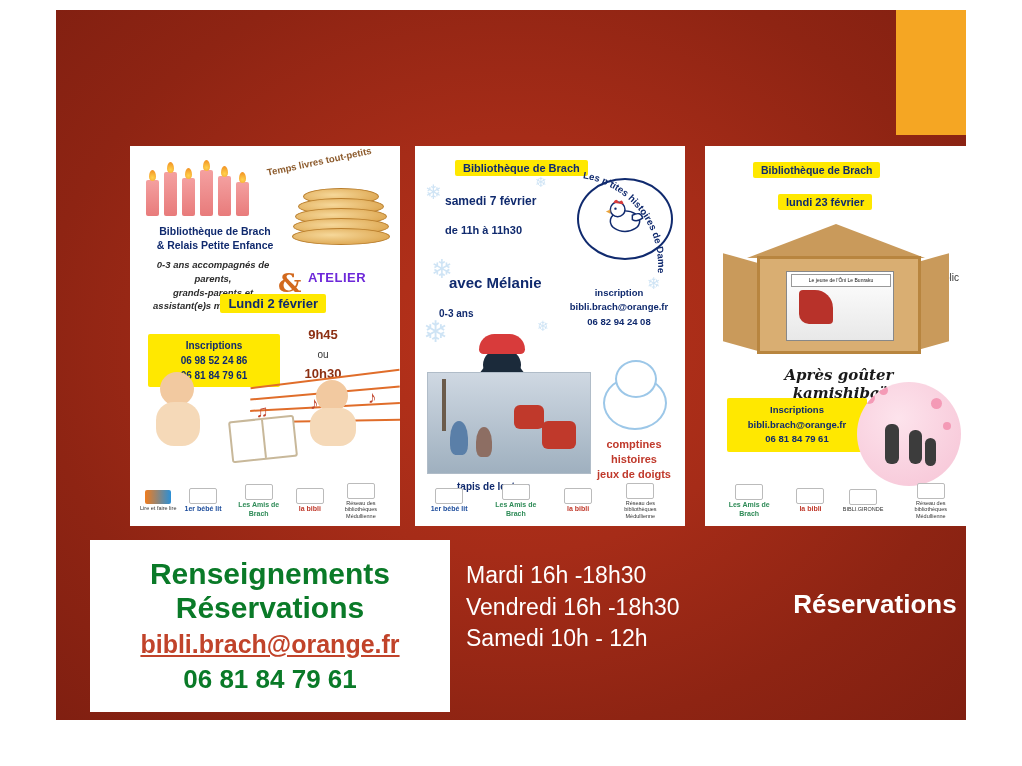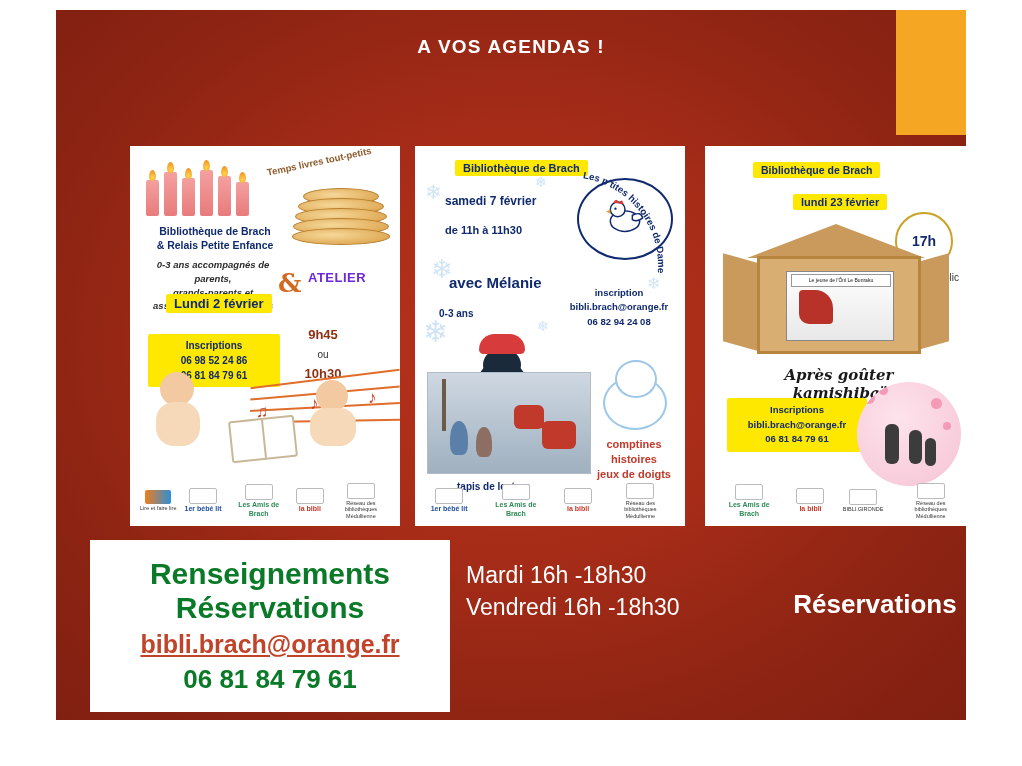--- a/index.html
+++ b/index.html
@@ -150,21 +150,21 @@
   .pancake {
     position: absolute; left: 0; width: 96px; height: 15px;
     background: radial-gradient(ellipse at 40% 40%, #f6d89a, #d79a3e);
     border: 1px solid #b97e2c; border-radius: 50%;
   }
   .f1-atelier {
     position: absolute; left: 178px; top: 124px; font-size: 13px;
     font-weight: bold; color: #6d28d9; letter-spacing: 0.5px;
   }
   .f1-date {
-    position: absolute; left: 36px; top: 148px; width: 160px; text-align: left;
+    position: absolute; left: 36px; top: 148px; width: 160px; text-align: right;
     font-size: 13px;
   }
   .f1-insc {
     position: absolute; left: 18px; top: 188px; width: 120px;
     background: #ffe800; padding: 4px 6px; font-weight: bold;
     color: #102a6e; font-size: 10px; line-height: 1.5; text-align: center;
     border-radius: 2px;
   }
   .f1-hours {
     position: absolute; left: 148px; top: 178px; width: 90px; text-align: center;
@@ -263,21 +263,21 @@
   }
   .bear-body { position: absolute; left: 8px; top: 16px; width: 60px; height: 50px; background: #fff; border: 2px solid #9cc7e8; border-radius: 50%; }
   .bear-head { position: absolute; left: 20px; top: 0; width: 38px; height: 34px; background: #fff; border: 2px solid #9cc7e8; border-radius: 50%; }
   .f2-words {
     position: absolute; right: 8px; bottom: 44px; width: 86px; text-align: center;
     color: #c0392b; font-weight: bold; font-size: 11px; line-height: 1.35;
   }
 
   
   .f3-title { position: absolute; left: 48px; top: 16px; }
-  .f3-date  { position: absolute; left: 88px; top: 48px; border-radius: 8px; }
+  .f3-date  { position: absolute; left: 73px; top: 48px; border-radius: 8px; }
   .f3-clock {
     position: absolute; right: 22px; top: 66px; width: 54px; height: 54px;
     border: 2px solid #c9a227; border-radius: 50%; color: #102a6e;
     font-weight: bold; font-size: 14px; display: flex; align-items: center; justify-content: center;
   }
   .f3-public { position: absolute; right: 16px; top: 126px; font-size: 10px; color: #333; }
   .butai {
     position: absolute; left: 42px; top: 78px; width: 178px; height: 130px;
   }
   .butai-roof {
@@ -346,21 +346,20 @@
     color: #ffffff; font-size: 26px; font-weight: bold; line-height: 1.25; z-index: 20;
   }
 </style>
 </head>
 <body>
 
 <div id="poster">
 
   <div class="orange-band"></div>
 
-  <div class="agenda-line">A VOS AGENDAS !</div>
 
   <div class="flyers">
 
     <div class="flyer flyer-1">
       <div class="f1-candles">
         <div class="candle" style="left:2px;height:36px;"></div>
           <div class="flame" style="left:5px;top:14px;"></div>
         <div class="candle" style="left:20px;height:44px;"></div>
           <div class="flame" style="left:23px;top:6px;"></div>
         <div class="candle" style="left:38px;height:38px;"></div>
@@ -526,21 +525,20 @@
     </div>
 
     <div class="flyer flyer-3">
       <div class="f3-title">
         <span class="yellow-tag" style="font-size:10.5px;">Bibliothèque de Brach</span>
       </div>
       <div class="f3-date">
         <span class="yellow-tag" style="font-size:11px;">lundi 23 février</span>
       </div>
 
-      <div class="f3-clock">17h</div>
       <div class="f3-public">tout public</div>
 
       <div class="butai">
         <div class="f3-wing-l"></div>
         <div class="f3-wing-r"></div>
         <div class="butai-roof"></div>
         <div class="butai-box">
           <div class="butai-screen">
             <div class="sky"></div>
             <div class="cap">Le jeune de l'Ōni Le Bunraku</div>
@@ -581,20 +579,21 @@
       <div>Renseignements</div>
       <div>Réservations</div>
     </div>
     <div class="renseign-mail">bibli.brach@orange.fr</div>
     <div class="renseign-tel">06 81 84 79 61</div>
   </div>
 
   <div class="hours-block">
     <div class="hours-line">Mardi 16h -18h30</div>
     <div class="hours-line">Vendredi 16h -18h30</div>
+    <div class="hours-line">Samedi 10h - 12h</div>
   </div>
 
   <div class="free-block">
     <div>Réservations</div>
   </div>
 
   <div class="edge edge-top"></div>
   <div class="edge edge-left"></div>
   <div class="edge edge-right"></div>
   <div class="edge edge-bottom"></div>

